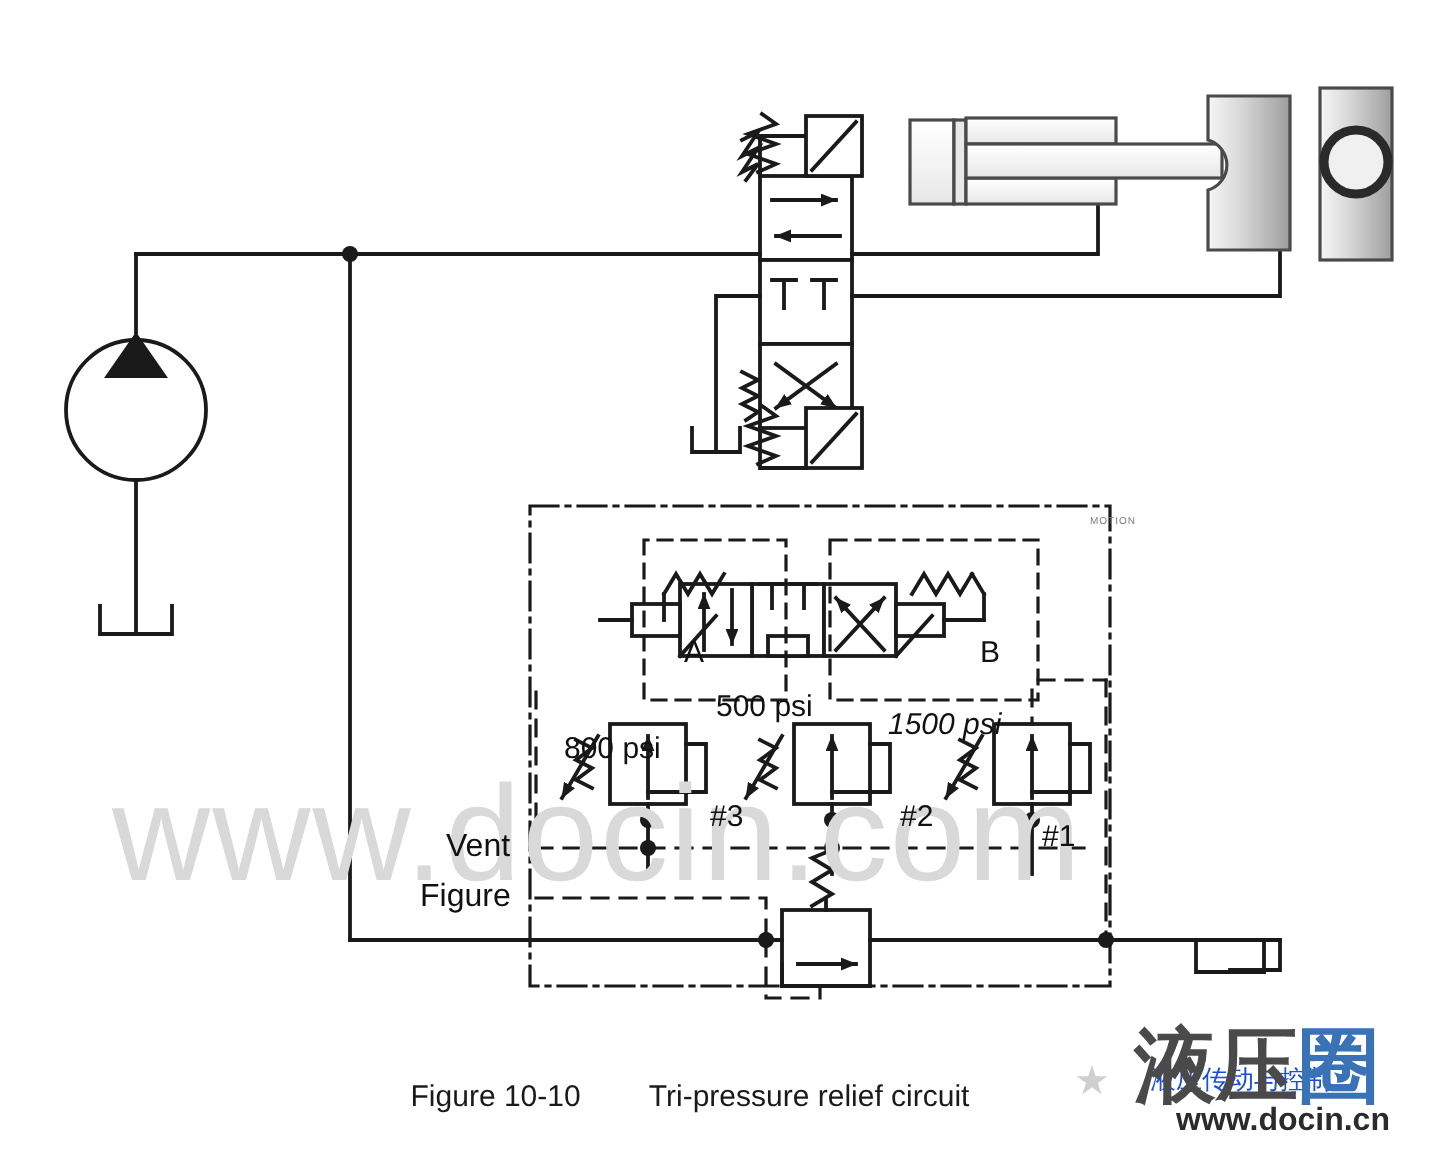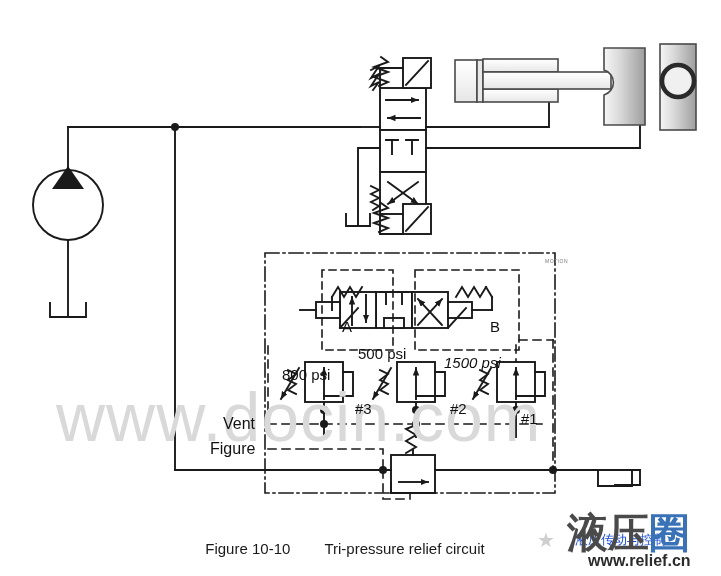--- a/index.html
+++ b/index.html
@@ -296,15 +296,15 @@
     <span>Figure 10-10</span>
     <span class="gap"></span>
     <span>Tri-pressure relief circuit</span>
   </div>
 
   <div class="wm-chat">★</div>
   <div class="wm-sub">液压传动与控制</div>
   <div class="wm-cn">
     <span>液压</span><span class="blue">圈</span>
   </div>
-  <div class="wm-url">www.relief.cn</div>
+  <div class="wm-url">www.docin.cn</div>
 
 </div>
 
 </body></html>

